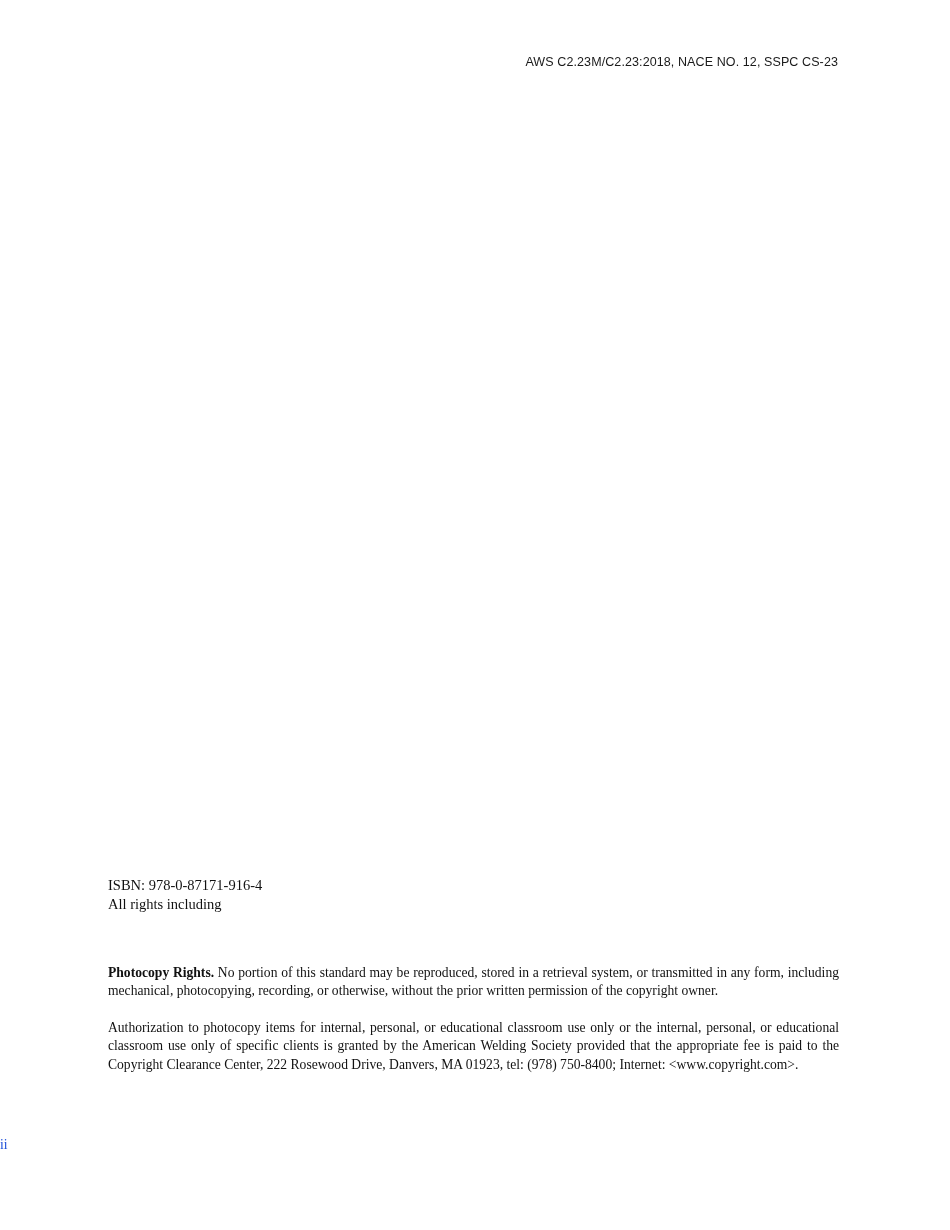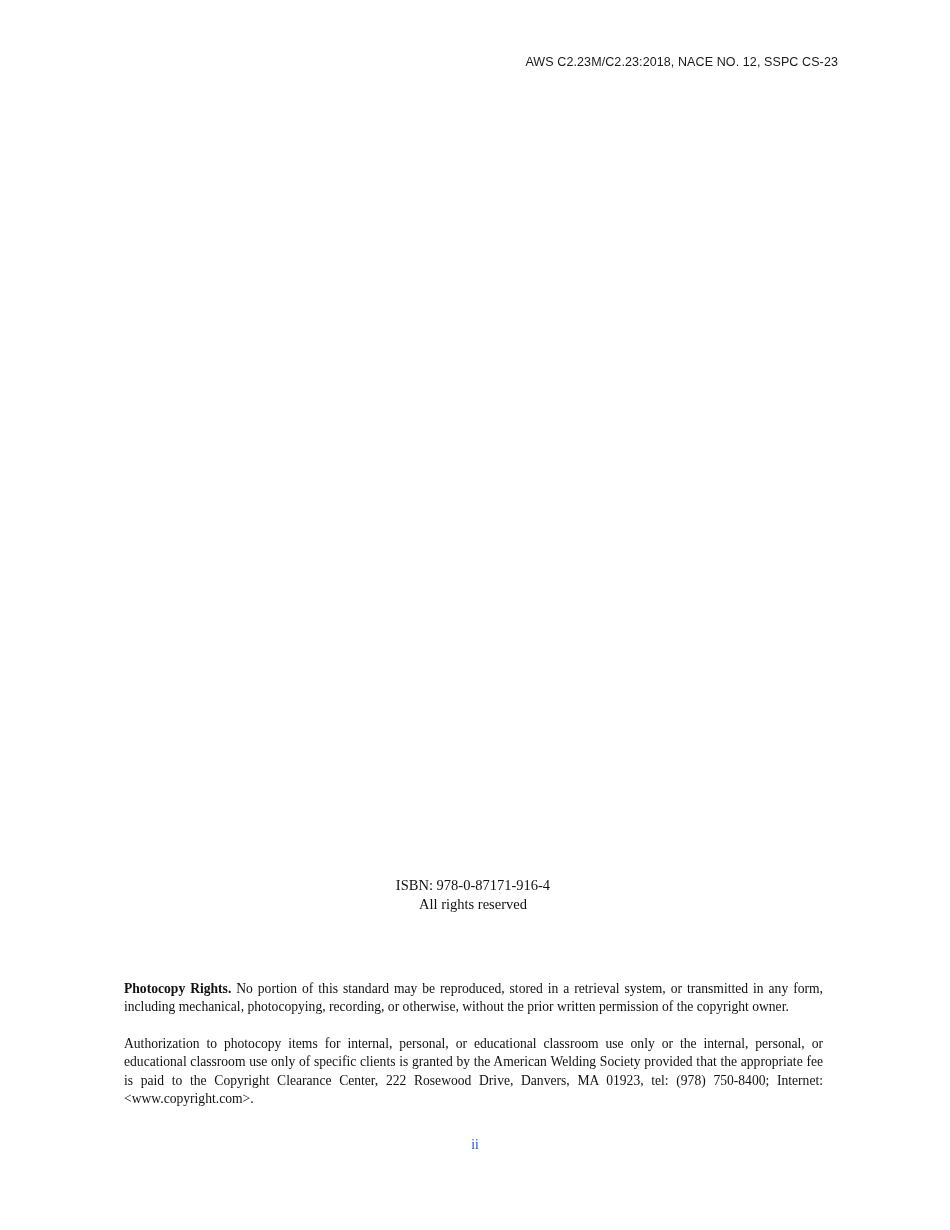--- a/index.html
+++ b/index.html
@@ -31,21 +31,21 @@
     letter-spacing: 0.1px;
     white-space: nowrap;
   }
 
   
   .imprint-block {
     position: absolute;
     top: 876px;
     left: 108px;
     right: 112px;
-    text-align: center;
+    text-align: left;
     font-family: "Liberation Serif", serif;
     font-size: 14.5px;
     line-height: 18.8px;
     color: #111111;
   }
   .imprint-line {
     display: block;
     white-space: nowrap;
   }
 
@@ -55,58 +55,57 @@
     top: 964px;
     left: 108px;
     width: 731px;
     font-family: "Liberation Serif", serif;
     font-size: 13.6px;
     line-height: 18.4px;
     color: #111111;
   }
 
   .body-para {
-    margin: 16px;
+    margin: 0;
     text-align: justify;
     text-justify: inter-word;
     -webkit-hyphens: none;
     hyphens: none;
   }
 
   .body-para + .body-para {
     margin-top: 18px;
   }
 
   .lead-in {
     font-weight: bold;
   }
 
   
   .folio {
     position: absolute;
     top: 1136px;
     left: 0;
     width: 950px;
-    text-align: center;
     font-family: "Liberation Serif", serif;
     font-size: 13.6px;
     line-height: 18px;
     color: #1d4ed8;
   }
 </style>
 </head>
 <body>
 
 <div class="page">
 
   <div class="running-header">AWS C2.23M/C2.23:2018, NACE NO. 12, SSPC CS-23</div>
 
   <div class="imprint-block">
     <span class="imprint-line">ISBN: 978-0-87171-916-4</span>
-    <span class="imprint-line">All rights reserved</span>
+    <span class="imprint-line">All rights including</span>
   </div>
 
   <div class="body-block">
     <p class="body-para"><span class="lead-in">Photocopy Rights.</span><span> No portion of  this standard may be reproduced, stored in a retrieval system, or transmitted in any form, including mechanical, photocopying, recording, or otherwise, without the prior written permission of the copyright owner.</span></p>
 
     <p class="body-para">Authorization to photocopy items for internal, personal, or educational classroom use only or the internal, personal, or educational classroom use only of specific clients is granted by the American Welding Society provided that the appropriate fee is paid to the Copyright Clearance Center, 222 Rosewood Drive, Danvers, MA 01923, tel: (978) 750-8400; Internet: &lt;www.copyright.com&gt;.</p>
   </div>
 
   <div class="folio">ii</div>
 

